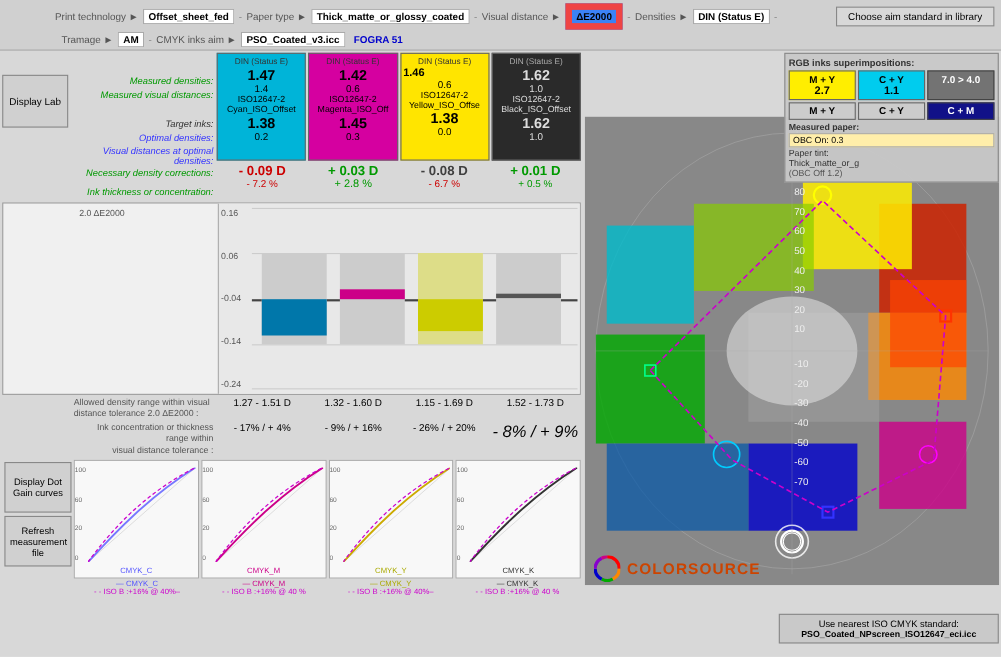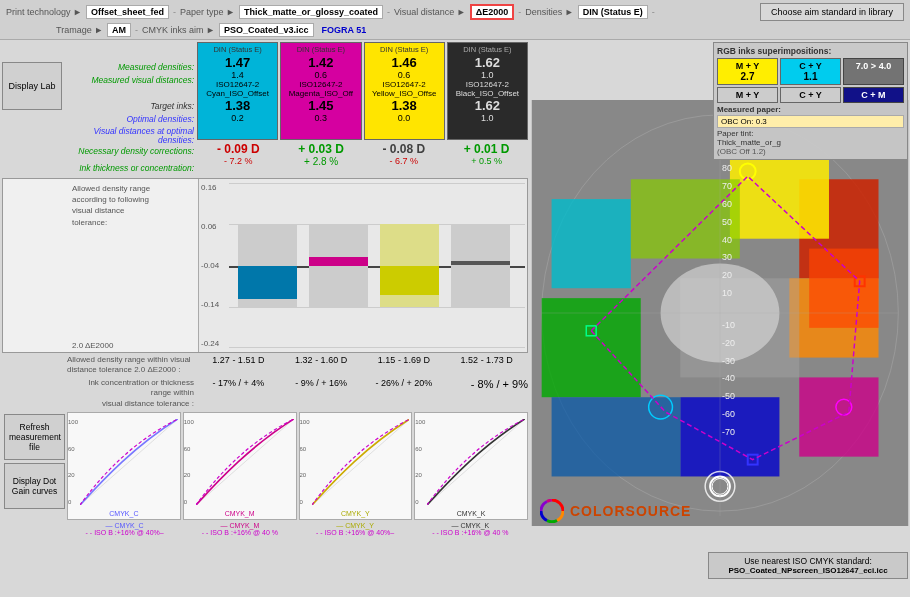--- a/index.html
+++ b/index.html
@@ -4,29 +4,29 @@
   <style>
     * { box-sizing: border-box; margin: 0; padding: 0; }
     body { font-family: Arial, sans-serif; font-size: 10px; background: #e8e8e8; width: 910px; height: 597px; overflow: hidden; }
   </style>
 </head>
 <body>
 
 <div style="width:910px; height:597px; background:#d8d8d8; overflow:hidden; position:relative;">
 
   <div style="background:#d0d0d0; border-bottom:1px solid #aaa; padding:3px 6px 2px 6px;">
-    <div style="display:flex; align-items:center; gap:4px; margin-bottom:2px; flex-wrap:wrap;">
+    <div style="display:flex; align-items:center; gap:4px; margin-bottom:2px; flex-wrap:wrap;margin-left:44px;">
       <span style="font-size:9px;color:#555;">Print technology ►</span>
       <span style="font-size:9px;font-weight:bold;background:#fff;border:1px solid #aaa;padding:1px 4px;">Offset_sheet_fed</span>
       <span style="font-size:9px;color:#888;">-</span>
       <span style="font-size:9px;color:#555;">Paper type ►</span>
       <span style="font-size:9px;font-weight:bold;background:#fff;border:1px solid #aaa;padding:1px 4px;">Thick_matte_or_glossy_coated</span>
       <span style="font-size:9px;color:#888;">-</span>
       <span style="font-size:9px;color:#555;">Visual distance ►</span>
-      <span style="font-size:9px;font-weight:bold;background:#ffffff;border:2px solid #ef4444;padding:1px 4px;">ΔE2000</span>
+      <span style="font-size:9px;font-weight:bold;background:#3b82f6;border:6px solid #ef4444;padding:1px 4px;">ΔE2000</span>
       <span style="font-size:9px;color:#888;">-</span>
       <span style="font-size:9px;color:#555;">Densities ►</span>
       <span style="font-size:9px;font-weight:bold;background:#fff;border:1px solid #aaa;padding:1px 4px;">DIN (Status E)</span>
       <span style="font-size:9px;color:#888;">-</span>
       <div style="margin-left:auto;">
         <button style="background:#d8d8d8;border:1px solid #888;padding:3px 10px;font-size:9px;cursor:pointer;">Choose aim standard in library</button>
       </div>
     </div>
     <div style="display:flex; align-items:center; gap:4px;">
       <span style="font-size:9px;color:#555;margin-left:50px;">Tramage ►</span>
@@ -75,21 +75,21 @@
             <div style="font-size:13px;font-weight:bold;text-align:center;color:#000;">1.42</div>
             <div style="font-size:9px;text-align:center;">0.6</div>
             <div style="font-size:8px;text-align:center;">ISO12647-2</div>
             <div style="font-size:8px;text-align:center;">Magenta_ISO_Off</div>
             <div style="font-size:13px;font-weight:bold;text-align:center;">1.45</div>
             <div style="font-size:9px;text-align:center;">0.3</div>
           </div>
 
           <div style="flex:1;background:#ffe500;border:1px solid #666;padding:2px;display:flex;flex-direction:column;">
             <div style="font-size:7.5px;text-align:center;color:#333;margin-bottom:1px;">DIN (Status E)</div>
-            <div style="font-size:13px;font-weight:bold;text-align:center;color:#000;">1.46</div>
+            <div style="font-size:10px;font-weight:bold;text-align:left;color:#000;">1.46</div>
             <div style="font-size:9px;text-align:center;">0.6</div>
             <div style="font-size:8px;text-align:center;">ISO12647-2</div>
             <div style="font-size:8px;text-align:center;">Yellow_ISO_Offse</div>
             <div style="font-size:13px;font-weight:bold;text-align:center;">1.38</div>
             <div style="font-size:9px;text-align:center;">0.0</div>
           </div>
 
           <div style="flex:1;background:#2a2a2a;border:1px solid #666;padding:2px;display:flex;flex-direction:column;color:#ddd;">
             <div style="font-size:7.5px;text-align:center;color:#aaa;margin-bottom:1px;">DIN (Status E)</div>
             <div style="font-size:13px;font-weight:bold;text-align:center;color:#ddd;">1.62</div>
@@ -120,23 +120,20 @@
             <div style="flex:1;text-align:center;font-size:10px;color:#009900;">+ 2.8 %</div>
             <div style="flex:1;text-align:center;font-size:9px;color:#cc0000;">- 6.7 %</div>
             <div style="flex:1;text-align:center;font-size:9px;color:#009900;">+ 0.5 %</div>
           </div>
         </div>
       </div>
 
       <div style="display:flex; height:175px; border:1px solid #999; background:#f0f0f0; margin:1px 0;">
         <div style="width:65px;flex-shrink:0;"></div>
         <div style="width:130px;flex-shrink:0;font-size:8px;color:#555;padding:4px 2px 2px 4px;display:flex;flex-direction:column;justify-content:space-between;">
-          <div style="font-size:8px;color:#555;line-height:1.4;">
-            Allowed density range<br>according to following<br>visual distance<br>tolerance:
-          </div>
           <div style="font-size:8px;color:#555;">2.0 ΔE2000</div>
         </div>
         <div style="flex:1;position:relative;border-left:1px solid #aaa;background:#e8e8e8;">
 
           <div style="position:absolute;left:0;top:0;bottom:0;width:30px;display:flex;flex-direction:column;justify-content:space-between;padding:4px 2px;">
             <div style="font-size:8px;color:#555;">0.16</div>
             <div style="font-size:8px;color:#555;">0.06</div>
             <div style="font-size:8px;color:#555;">-0.04</div>
             <div style="font-size:8px;color:#555;">-0.14</div>
             <div style="font-size:8px;color:#555;">-0.24</div>
@@ -183,30 +180,30 @@
       </div>
       <div style="display:flex; margin:1px 0;">
         <div style="width:65px;flex-shrink:0;"></div>
         <div style="width:130px;flex-shrink:0;">
           <div style="font-size:8px;color:#555;text-align:right;padding-right:3px;line-height:1.3;">Ink concentration or thickness range within<br>visual distance tolerance :</div>
         </div>
         <div style="flex:1;display:flex;">
           <div style="flex:1;text-align:center;font-size:9px;color:#000;">- 17% / + 4%</div>
           <div style="flex:1;text-align:center;font-size:9px;color:#000;">- 9% / + 16%</div>
           <div style="flex:1;text-align:center;font-size:9px;color:#000;">- 26% / + 20%</div>
-          <div style="flex:1;text-align:right;font-size:11px;color:#000;">- 8% / + 9%</div>
+          <div style="flex:1;text-align:center;font-size:15px;color:#000;font-style:italic;">- 8% / + 9%</div>
         </div>
       </div>
 
       <div style="display:flex; height:108px; margin:2px 0;">
         <div style="width:65px;flex-shrink:0;display:flex;flex-direction:column;gap:3px;padding:2px;">
+          <button style="background:#d0d0d0;border:1px solid #888;font-size:8.5px;cursor:pointer;padding:3px 4px;text-align:center;height:46px;">Display Dot Gain
+curves</button>
           <button style="background:#d0d0d0;border:1px solid #888;font-size:8.5px;cursor:pointer;padding:3px 4px;text-align:center;height:46px;">Refresh measurement
 file</button>
-          <button style="background:#d0d0d0;border:1px solid #888;font-size:8.5px;cursor:pointer;padding:3px 4px;text-align:center;height:46px;">Display Dot Gain
-curves</button>
         </div>
 
         <div style="flex:1;display:flex;gap:2px;">
 
           <div style="flex:1;border:1px solid #aaa;background:#f8f8f8;position:relative;overflow:hidden;">
             <div style="position:absolute;top:2px;left:0;right:0;text-align:center;">
               <span style="font-size:7px;color:#444;"></span>
             </div>
             <svg style="position:absolute;top:6px;left:12px;right:2px;bottom:14px;width:calc(100% - 14px);height:calc(100% - 20px);" viewBox="0 0 80 80" preserveAspectRatio="none">
               <line x1="0" y1="80" x2="80" y2="0" stroke="#ccc" stroke-width="0.5"></line>

